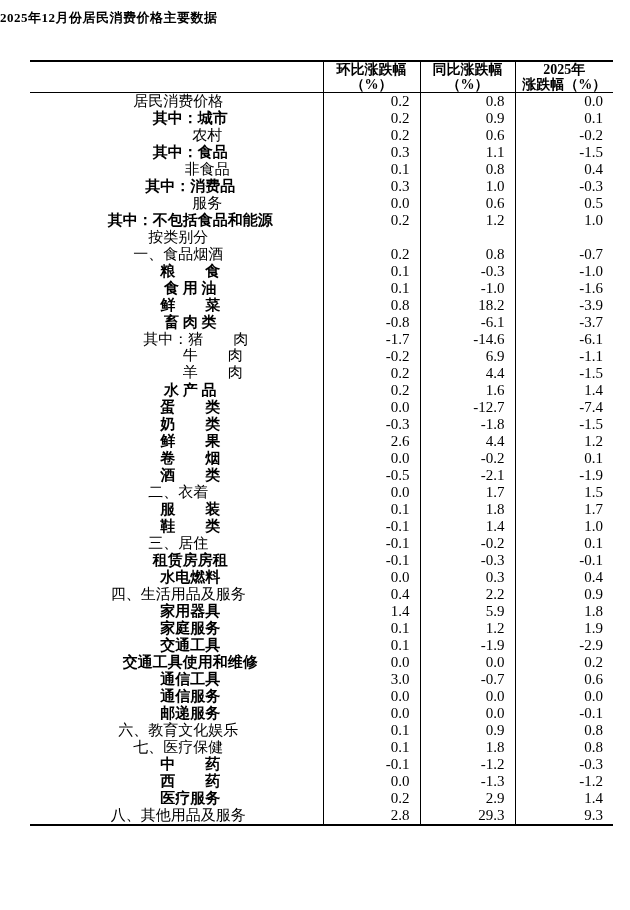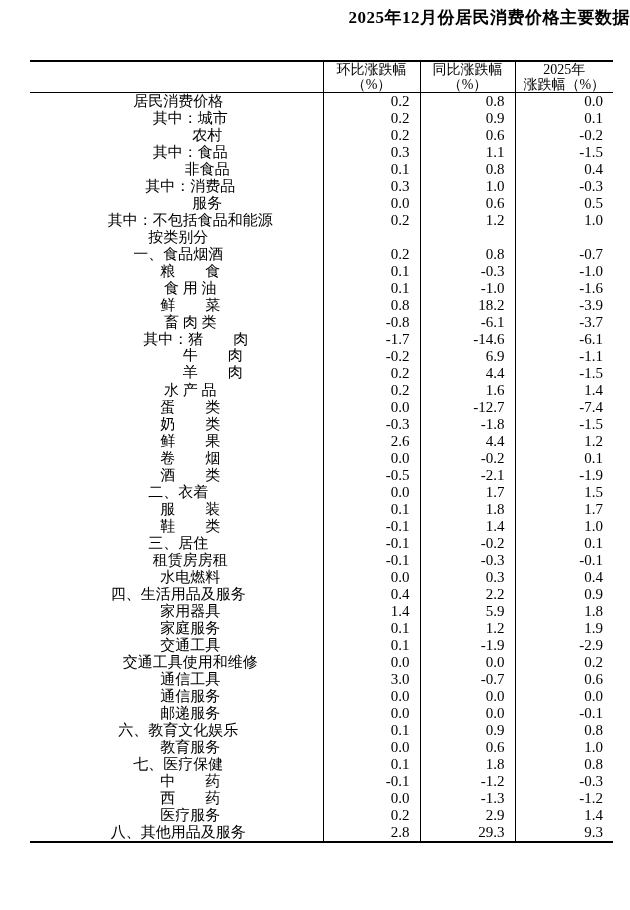--- a/index.html
+++ b/index.html
@@ -11,23 +11,23 @@
     overflow: hidden;
     font-family: "Liberation Serif", "DejaVu Serif", serif;
     color: #000000;
   }
   .page {
     position: relative;
     width: 630px;
     height: 910px;
   }
   .title {
-    text-align: right;
+    text-align: left;
     font-weight: bold;
-    font-size: 17px;
+    font-size: 13px;
     line-height: 18px;
     padding-top: 9px;
     letter-spacing: 0.5px;
   }
   table.cpi {
     border-collapse: collapse;
     table-layout: fixed;
     position: absolute;
     left: 30px;
     top: 60px;
@@ -35,21 +35,21 @@
     border-top: 2px solid #000;
     border-bottom: 2px solid #000;
   }
   col.c-label { width: 293px; }
   col.c-mom   { width: 97px;  }
   col.c-yoy   { width: 95px;  }
   col.c-ytd   { width: 98px;  }
 
   thead th {
     border-bottom: 1px solid #000;
-    font-weight: normal;
+    font-weight: bold;
     font-size: 14px;
     line-height: 15px;
     height: 30px;
     padding: 0;
     text-align: center;
     vertical-align: middle;
   }
   thead th + th, tbody td + td {
     border-left: 1px solid #000;
   }
@@ -58,21 +58,21 @@
     padding: 0;
     font-size: 15px;
     line-height: 17px;
     white-space: pre;
     overflow: hidden;
   }
   td.label { text-align: center; }
   td.val   { text-align: right; padding-right: 10px; }
 
   .i0 { padding-left: 4px;  }
-  .i1 { padding-left: 28px; }
+  .i1 { padding-left: 28px; font-weight: bold; }
   .i2 { padding-left: 62px; }
   .i3 { padding-left: 39px; }
   .i4 { padding-left: 73px; font-family: Liberation Mono, monospace; }
 </style>
 </head>
 <body>
 
 <div class="page">
 
   <div class="title">2025年12月份居民消费价格主要数据</div>
@@ -363,26 +363,20 @@
       <td class="val">-0.1</td>
     </tr>
 
     <tr>
       <td class="label i0">六、教育文化娱乐</td>
       <td class="val">0.1</td>
       <td class="val">0.9</td>
       <td class="val">0.8</td>
     </tr>
 
-    <tr>
-      <td class="label i1">教育服务</td>
-      <td class="val">0.0</td>
-      <td class="val">0.6</td>
-      <td class="val">1.0</td>
-    </tr>
 
 
     <tr>
       <td class="label i0">七、医疗保健</td>
       <td class="val">0.1</td>
       <td class="val">1.8</td>
       <td class="val">0.8</td>
     </tr>
 
     <tr>

